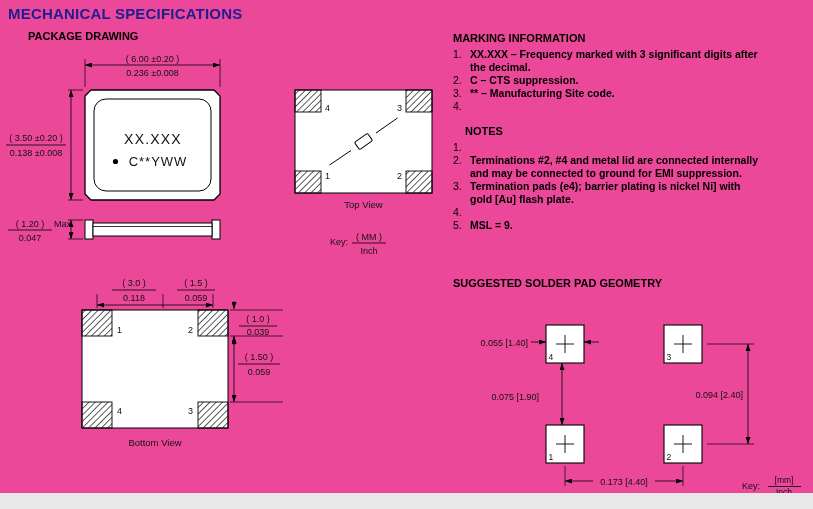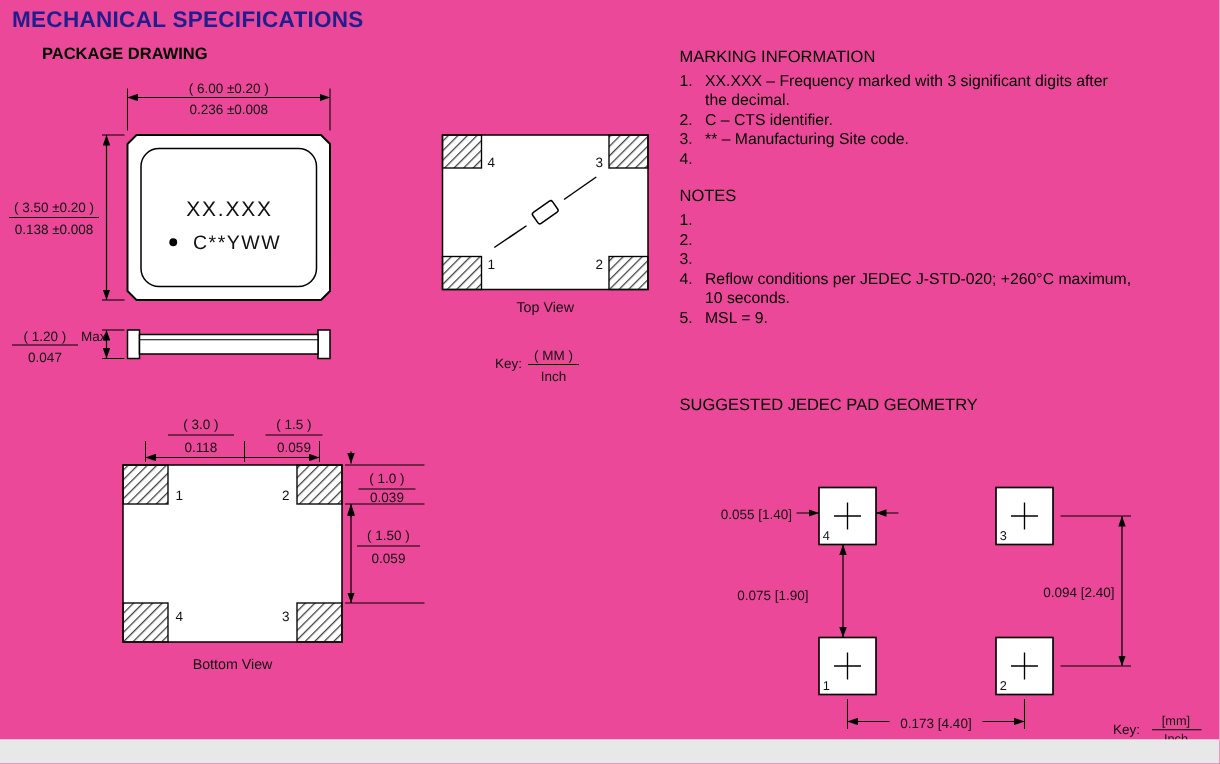--- a/index.html
+++ b/index.html
@@ -10,26 +10,26 @@
   }
   .doc-title {
     position:absolute; left:8px; top:5px;
     font-size:15px; font-weight:bold; color:#1e1e8f; letter-spacing:0.2px;
   }
   .pkg-heading {
     position:absolute; left:14px; top:30px;
     font-size:11px; font-weight:bold;margin-left:14px;
   }
   .right-col { position:absolute; left:453px; top:31px; width:354px; }
-  .sec-heading { font-size:11px; font-weight:normal; line-height:14px; }
+  .sec-heading { font-size:11px; font-weight:bold; line-height:14px; }
   .num-list { margin-top:3px; }
   .li { display:flex; font-size:10.5px; line-height:13px; }
   .li .num { width:17px; flex:none; }
-  .li .txt { white-space:pre-line; }
-  .notes-heading { margin-top:11px; }
+  .li .txt { white-space:pre-line;font-weight:bold; }
+  .notes-heading { margin-top:11px;margin-left:12px; }
   .solder-heading { margin-top:44px; }
   svg.drawing { position:absolute; }
   svg text { font-family:"Liberation Sans", sans-serif; fill:#111; }
   .t9  { font-size:9px; }
   .t95 { font-size:9.5px; }
   .t85 { font-size:8.5px; }
   .t13 { font-size:13px; letter-spacing:1px; }
   .t14 { font-size:14px; letter-spacing:1.2px; }
   .footer-bar {
     position:absolute; left:0; top:496px; width:813px; height:13px;
@@ -156,54 +156,56 @@
   <div class="right-col">
     <div class="sec-heading">MARKING INFORMATION</div>
     <div class="num-list">
       <div class="li">
         <span class="num">1.</span>
         <span class="txt">XX.XXX – Frequency marked with 3 significant digits after
 the decimal.</span>
       </div>
       <div class="li">
         <span class="num">2.</span>
-        <span class="txt">C – CTS identifier.</span>
+        <span class="txt">C – CTS suppression.</span>
       </div>
       <div class="li">
         <span class="num">3.</span>
         <span class="txt">** – Manufacturing Site code.</span>
       </div>
       <div class="li">
         <span class="num">4.</span>
       </div>
     </div>
 
     <div class="sec-heading notes-heading">NOTES</div>
     <div class="num-list">
       <div class="li">
         <span class="num">1.</span>
       </div>
       <div class="li">
         <span class="num">2.</span>
+        <span class="txt">Terminations #2, #4 and metal lid are connected internally
+and may be connected to ground for EMI suppression.</span>
       </div>
       <div class="li">
         <span class="num">3.</span>
+        <span class="txt">Termination pads (e4); barrier plating is nickel Ni] with
+gold [Au] flash plate.</span>
       </div>
       <div class="li">
         <span class="num">4.</span>
-        <span class="txt">Reflow conditions per JEDEC J-STD-020; +260°C maximum,
-10 seconds.</span>
       </div>
       <div class="li">
         <span class="num">5.</span>
         <span class="txt">MSL = 9.</span>
       </div>
     </div>
 
-    <div class="sec-heading solder-heading">SUGGESTED JEDEC PAD GEOMETRY</div>
+    <div class="sec-heading solder-heading">SUGGESTED SOLDER PAD GEOMETRY</div>
   </div>
 
   <svg class="drawing" width="358" height="186" viewBox="0 0 358 186" style="left:455px;top:310px;">
     <defs>
       <marker id="arr2" markerWidth="7" markerHeight="5" refX="7" refY="2.5" orient="auto-start-reverse" markerUnits="userSpaceOnUse">
         <path d="M0,0 L7,2.5 L0,5 Z" fill="#000"></path>
       </marker>
     </defs>
 
     <g>

